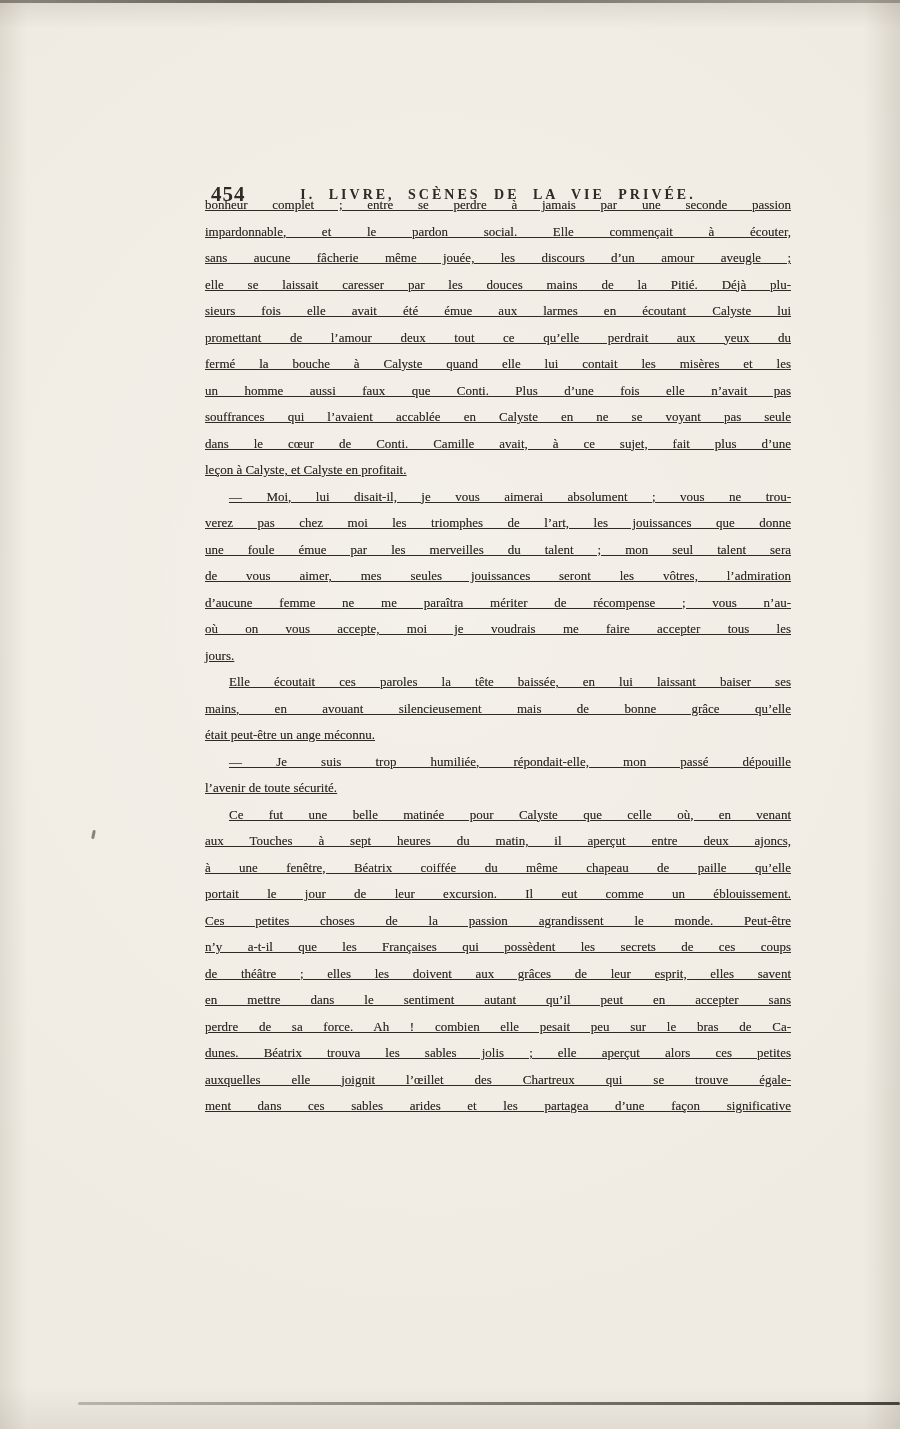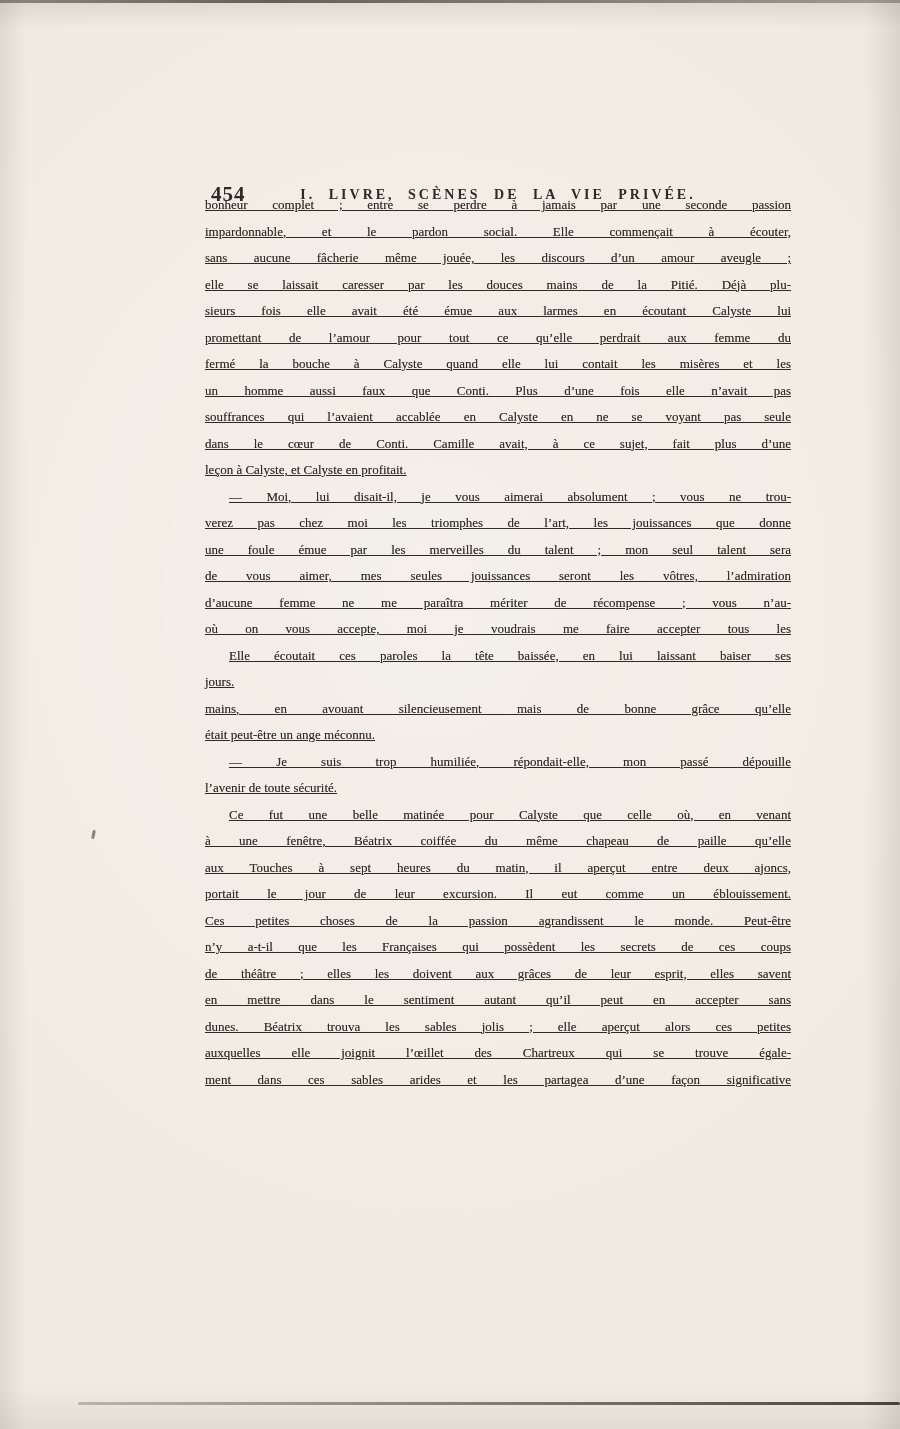--- a/index.html
+++ b/index.html
@@ -65,46 +65,47 @@
     <span class="page-number">454</span>
     <span class="running-title">I. LIVRE, SCÈNES DE LA VIE PRIVÉE.</span>
   </div>
 
   <div class="text-block">
       <div class="line">bonheur complet ; entre se perdre à jamais par une seconde passion</div>
       <div class="line">impardonnable, et le pardon social. Elle commençait à écouter,</div>
       <div class="line">sans aucune fâcherie même jouée, les discours d’un amour aveugle ;</div>
       <div class="line">elle se laissait caresser par les douces mains de la Pitié. Déjà plu-</div>
       <div class="line">sieurs fois elle avait été émue aux larmes en écoutant Calyste lui</div>
-      <div class="line">promettant de l’amour pour tout ce qu’elle perdrait aux femme du</div>
+      <div class="line">promettant de l’amour deux tout ce qu’elle perdrait aux yeux du</div>
       <div class="line">fermé la bouche à Calyste quand elle lui contait les misères et les</div>
       <div class="line">un homme aussi faux que Conti. Plus d’une fois elle n’avait pas</div>
       <div class="line">souffrances qui l’avaient accablée en Calyste en ne se voyant pas seule</div>
       <div class="line">dans le cœur de Conti. Camille avait, à ce sujet, fait plus d’une</div>
       <div class="line para-end">leçon à Calyste, et Calyste en profitait.</div>
       <div class="line indent">— Moi, lui disait-il, je vous aimerai absolument ; vous ne trou-</div>
       <div class="line">verez pas chez moi les triomphes de l’art, les jouissances que donne</div>
       <div class="line">une foule émue par les merveilles du talent ; mon seul talent sera</div>
       <div class="line">de vous aimer, mes seules jouissances seront les vôtres, l’admiration</div>
       <div class="line">d’aucune femme ne me paraîtra mériter de récompense ; vous n’au-</div>
       <div class="line">où on vous accepte, moi je voudrais me faire accepter tous les</div>
+      <div class="line para-end">jours.</div>
       <div class="line indent">Elle écoutait ces paroles la tête baissée, en lui laissant baiser ses</div>
-      <div class="line para-end">jours.</div>
       <div class="line">mains, en avouant silencieusement mais de bonne grâce qu’elle</div>
       <div class="line para-end">était peut-être un ange méconnu.</div>
       <div class="line indent">— Je suis trop humiliée, répondait-elle, mon passé dépouille</div>
       <div class="line para-end">l’avenir de toute sécurité.</div>
       <div class="line indent">Ce fut une belle matinée pour Calyste que celle où, en venant</div>
+      <div class="line">aux Touches à sept heures du matin, il aperçut entre deux ajoncs,</div>
       <div class="line">à une fenêtre, Béatrix coiffée du même chapeau de paille qu’elle</div>
-      <div class="line">aux Touches à sept heures du matin, il aperçut entre deux ajoncs,</div>
       <div class="line">portait le jour de leur excursion. Il eut comme un éblouissement.</div>
       <div class="line">Ces petites choses de la passion agrandissent le monde. Peut-être</div>
       <div class="line">n’y a-t-il que les Françaises qui possèdent les secrets de ces coups</div>
       <div class="line">de théâtre ; elles les doivent aux grâces de leur esprit, elles savent</div>
       <div class="line">en mettre dans le sentiment autant qu’il peut en accepter sans</div>
+      <div class="line">perdre de sa force. Ah ! combien elle pesait peu sur le bras de Ca-</div>
       <div class="line">dunes. Béatrix trouva les sables jolis ; elle aperçut alors ces petites</div>
       <div class="line">auxquelles elle joignit l’œillet des Chartreux qui se trouve égale-</div>
       <div class="line">ment dans ces sables arides et les partagea d’une façon significative</div>
     </div>
 
   <div class="speck"></div>
   <div class="scan-edge-bottom"></div>
 </div>
 
 </body></html>

